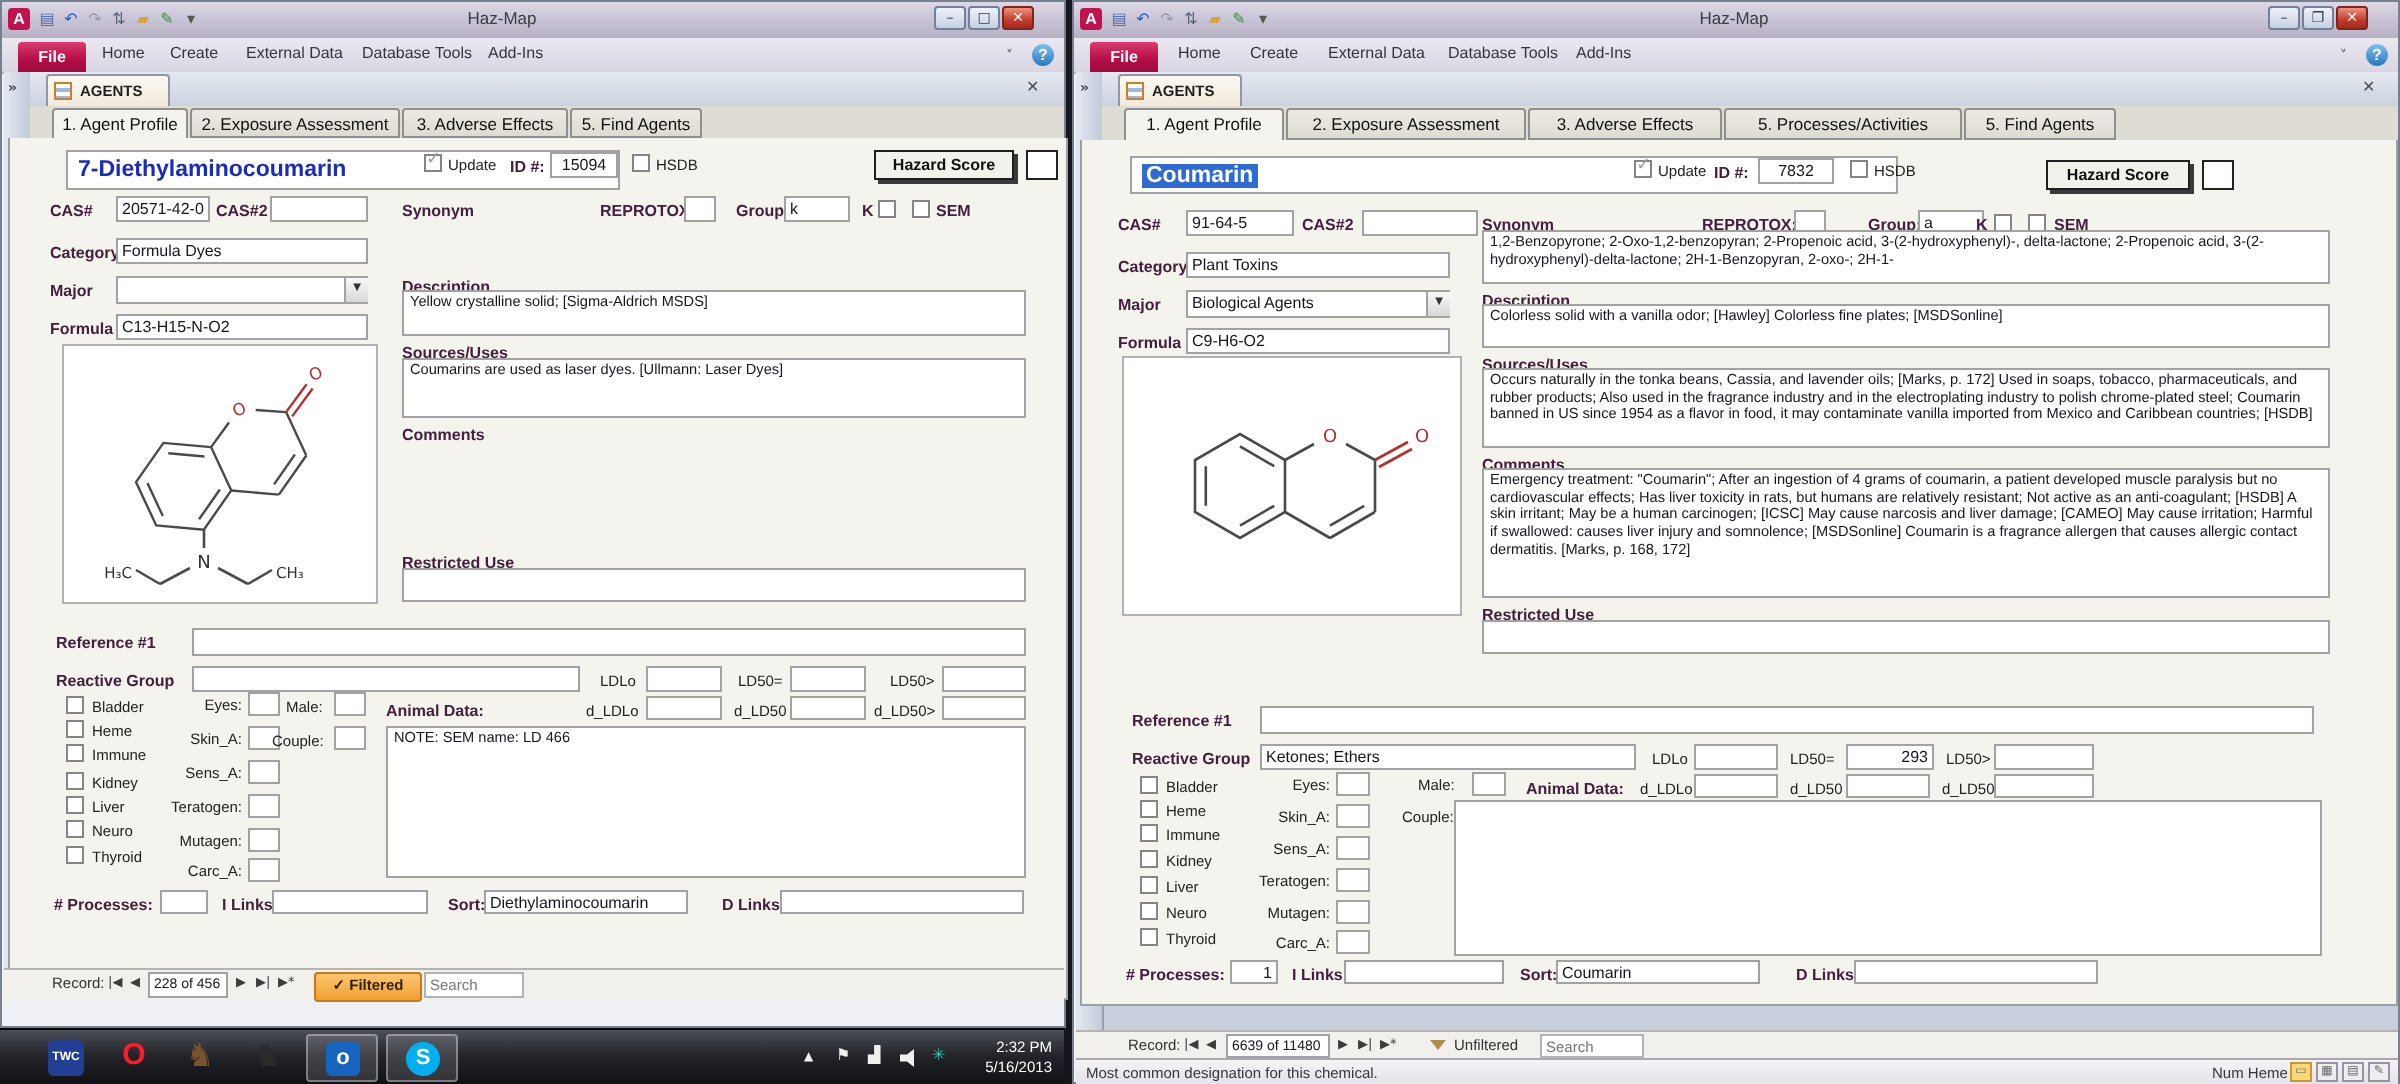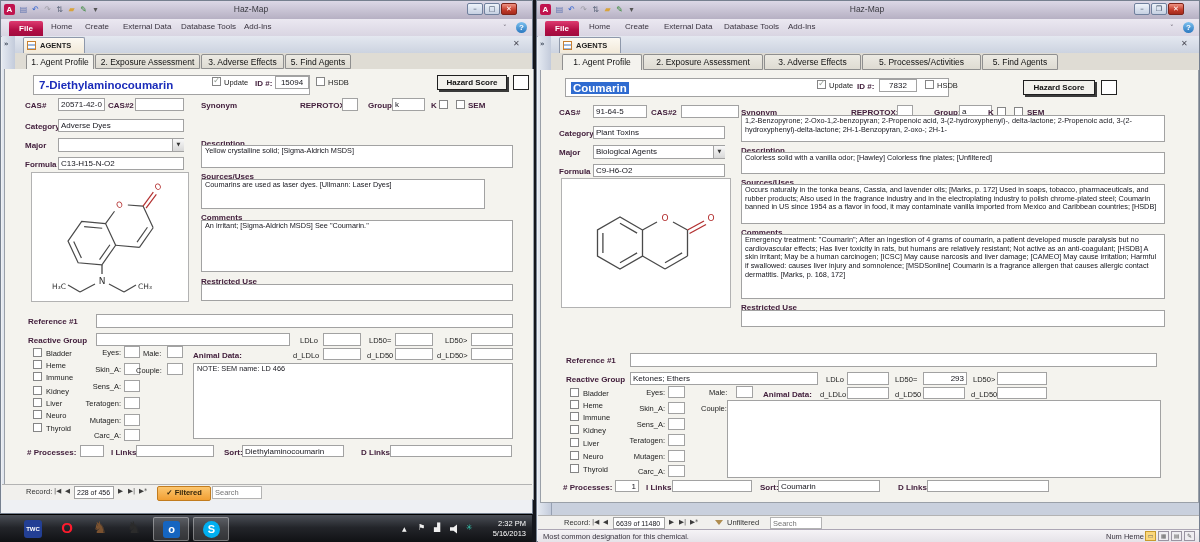--- a/index.html
+++ b/index.html
@@ -137,21 +137,21 @@
       <div class="a cb" style="left:311px;top:8px"></div>
       <span class="a plain" style="left:323px;top:9px">HSDB</span>
       <div class="a btn3d" style="left:432px;top:6px;width:70px;height:15px">Hazard Score</div>
       <div class="a tbx" style="left:508px;top:6px;width:16px;height:15px;border-color:#222"></div>
 
       <span class="a lb" style="left:20px;top:32px">CAS#</span>
       <div class="a tbx" style="left:53px;top:29px;width:47px;height:13px">20571-42-0</div>
       <span class="a lb" style="left:103px;top:32px">CAS#2</span>
       <div class="a tbx" style="left:130px;top:29px;width:49px;height:13px"></div>
       <span class="a lb" style="left:20px;top:53px">Category</span>
-      <div class="a tbx" style="left:53px;top:50px;width:126px;height:13px">Adverse Dyes</div>
+      <div class="a tbx" style="left:53px;top:50px;width:126px;height:13px">Formula Dyes</div>
       <span class="a lb" style="left:20px;top:72px">Major</span>
       <div class="a tbx" style="left:53px;top:69px;width:126px;height:14px"></div>
       <div class="a ddb" style="left:167px;top:70px;width:11px;height:12px">▼</div>
       <span class="a lb" style="left:20px;top:91px">Formula</span>
       <div class="a tbx" style="left:53px;top:88px;width:126px;height:13px">C13-H15-N-O2</div>
 
       <div class="a imgframe" style="left:26px;top:103px;width:158px;height:130px">
         <svg width="156" height="128" viewBox="0 0 156 128">
           <g transform="translate(10,6) scale(0.92) rotate(-25 75 60)" stroke="#4a4a4a" stroke-width="1.3" fill="none">
             <path d="M74.5,47 52,34 29.5,47 29.5,73 52,86 74.5,73 Z"></path>
@@ -178,23 +178,22 @@
       <span class="a lb" style="left:363px;top:32px">Group:</span>
       <div class="a tbx" style="left:387px;top:29px;width:33px;height:13px">k</div>
       <span class="a lb" style="left:426px;top:32px">K</span>
       <div class="a cb" style="left:434px;top:31px"></div>
       <div class="a cb" style="left:451px;top:31px"></div>
       <span class="a lb" style="left:463px;top:32px">SEM</span>
 
       <span class="a lb" style="left:196px;top:70px">Description</span>
       <div class="a tbx mlx" style="left:196px;top:76px;width:312px;height:23px">Yellow crystalline solid; [Sigma-Aldrich MSDS]</div>
       <span class="a lb" style="left:196px;top:103px">Sources/Uses</span>
-      <div class="a tbx mlx" style="left:196px;top:110px;width:284px;height:30px">Coumarins are used as laser dyes. [Ullmann: Laser Dyes]</div>
+      <div class="a tbx mlx" style="left:196px;top:110px;width:312px;height:30px">Coumarins are used as laser dyes. [Ullmann: Laser Dyes]</div>
       <span class="a lb" style="left:196px;top:144px">Comments</span>
-      <div class="a tbx mlx" style="left:196px;top:151px;width:312px;height:52px">An irritant; [Sigma-Aldrich MSDS] See "Coumarin."</div>
       <span class="a lb" style="left:196px;top:208px">Restricted Use</span>
       <div class="a tbx" style="left:196px;top:215px;width:312px;height:17px"></div>
 
       <span class="a lb" style="left:23px;top:248px">Reference #1</span>
       <div class="a tbx" style="left:91px;top:245px;width:417px;height:14px"></div>
       <span class="a lb" style="left:23px;top:267px">Reactive Group</span>
       <div class="a tbx" style="left:91px;top:264px;width:194px;height:13px"></div>
       <span class="a plain" style="left:295px;top:267px">LDLo</span>
       <div class="a tbx" style="left:318px;top:264px;width:38px;height:13px"></div>
       <span class="a plain" style="left:364px;top:267px">LD50=</span>
@@ -382,21 +381,21 @@
       <div class="a tbx" style="left:356px;top:35px;width:16px;height:13px"></div>
       <span class="a lb" style="left:393px;top:38px">Group:</span>
       <div class="a tbx" style="left:418px;top:35px;width:33px;height:13px">a</div>
       <span class="a lb" style="left:447px;top:38px">K</span>
       <div class="a cb" style="left:456px;top:37px"></div>
       <div class="a cb" style="left:473px;top:37px"></div>
       <span class="a lb" style="left:486px;top:38px">SEM</span>
 
       <div class="a tbx mlx" style="left:200px;top:45px;width:424px;height:27px">1,2-Benzopyrone; 2-Oxo-1,2-benzopyran; 2-Propenoic acid, 3-(2-hydroxyphenyl)-, delta-lactone; 2-Propenoic acid, 3-(2-hydroxyphenyl)-delta-lactone; 2H-1-Benzopyran, 2-oxo-; 2H-1-</div>
       <span class="a lb" style="left:200px;top:76px">Description</span>
-      <div class="a tbx mlx" style="left:200px;top:82px;width:424px;height:22px">Colorless solid with a vanilla odor; [Hawley] Colorless fine plates; [Unfiltered]</div>
+      <div class="a tbx mlx" style="left:200px;top:82px;width:424px;height:22px">Colorless solid with a vanilla odor; [Hawley] Colorless fine plates; [MSDSonline]</div>
       <span class="a lb" style="left:200px;top:108px">Sources/Uses</span>
       <div class="a tbx mlx" style="left:200px;top:114px;width:424px;height:40px">Occurs naturally in the tonka beans, Cassia, and lavender oils; [Marks, p. 172] Used in soaps, tobacco, pharmaceuticals, and rubber products; Also used in the fragrance industry and in the electroplating industry to polish chrome-plated steel; Coumarin banned in US since 1954 as a flavor in food, it may contaminate vanilla imported from Mexico and Caribbean countries; [HSDB]</div>
       <span class="a lb" style="left:200px;top:158px">Comments</span>
       <div class="a tbx mlx" style="left:200px;top:164px;width:424px;height:65px">Emergency treatment: "Coumarin"; After an ingestion of 4 grams of coumarin, a patient developed muscle paralysis but no cardiovascular effects; Has liver toxicity in rats, but humans are relatively resistant; Not active as an anti-coagulant; [HSDB] A skin irritant; May be a human carcinogen; [ICSC] May cause narcosis and liver damage; [CAMEO] May cause irritation; Harmful if swallowed: causes liver injury and somnolence; [MSDSonline] Coumarin is a fragrance allergen that causes allergic contact dermatitis. [Marks, p. 168, 172]</div>
       <span class="a lb" style="left:200px;top:233px">Restricted Use</span>
       <div class="a tbx" style="left:200px;top:240px;width:424px;height:17px"></div>
 
       <span class="a lb" style="left:25px;top:286px">Reference #1</span>
       <div class="a tbx" style="left:89px;top:283px;width:527px;height:14px"></div>
       <span class="a lb" style="left:25px;top:305px">Reactive Group</span>

